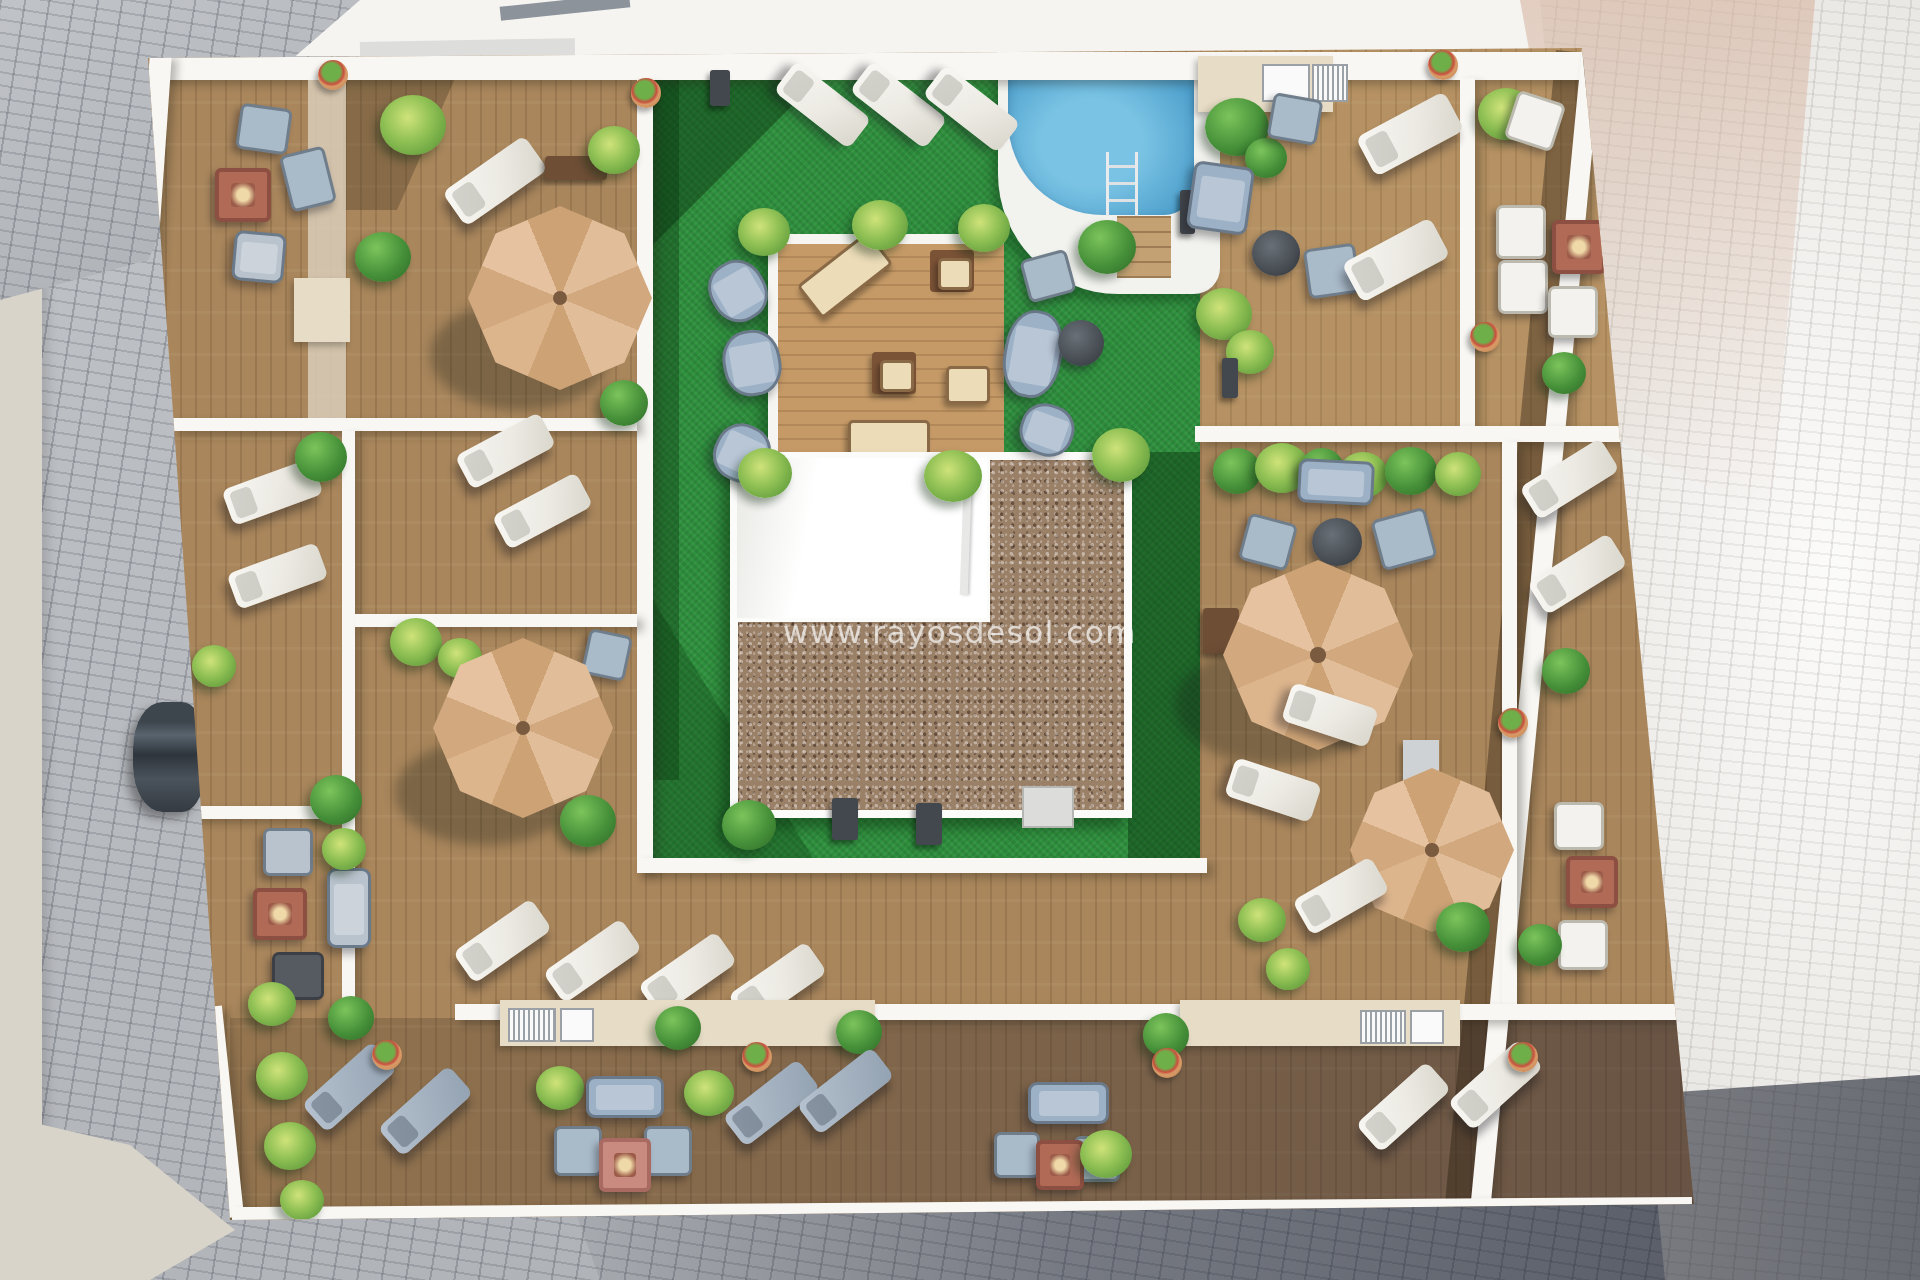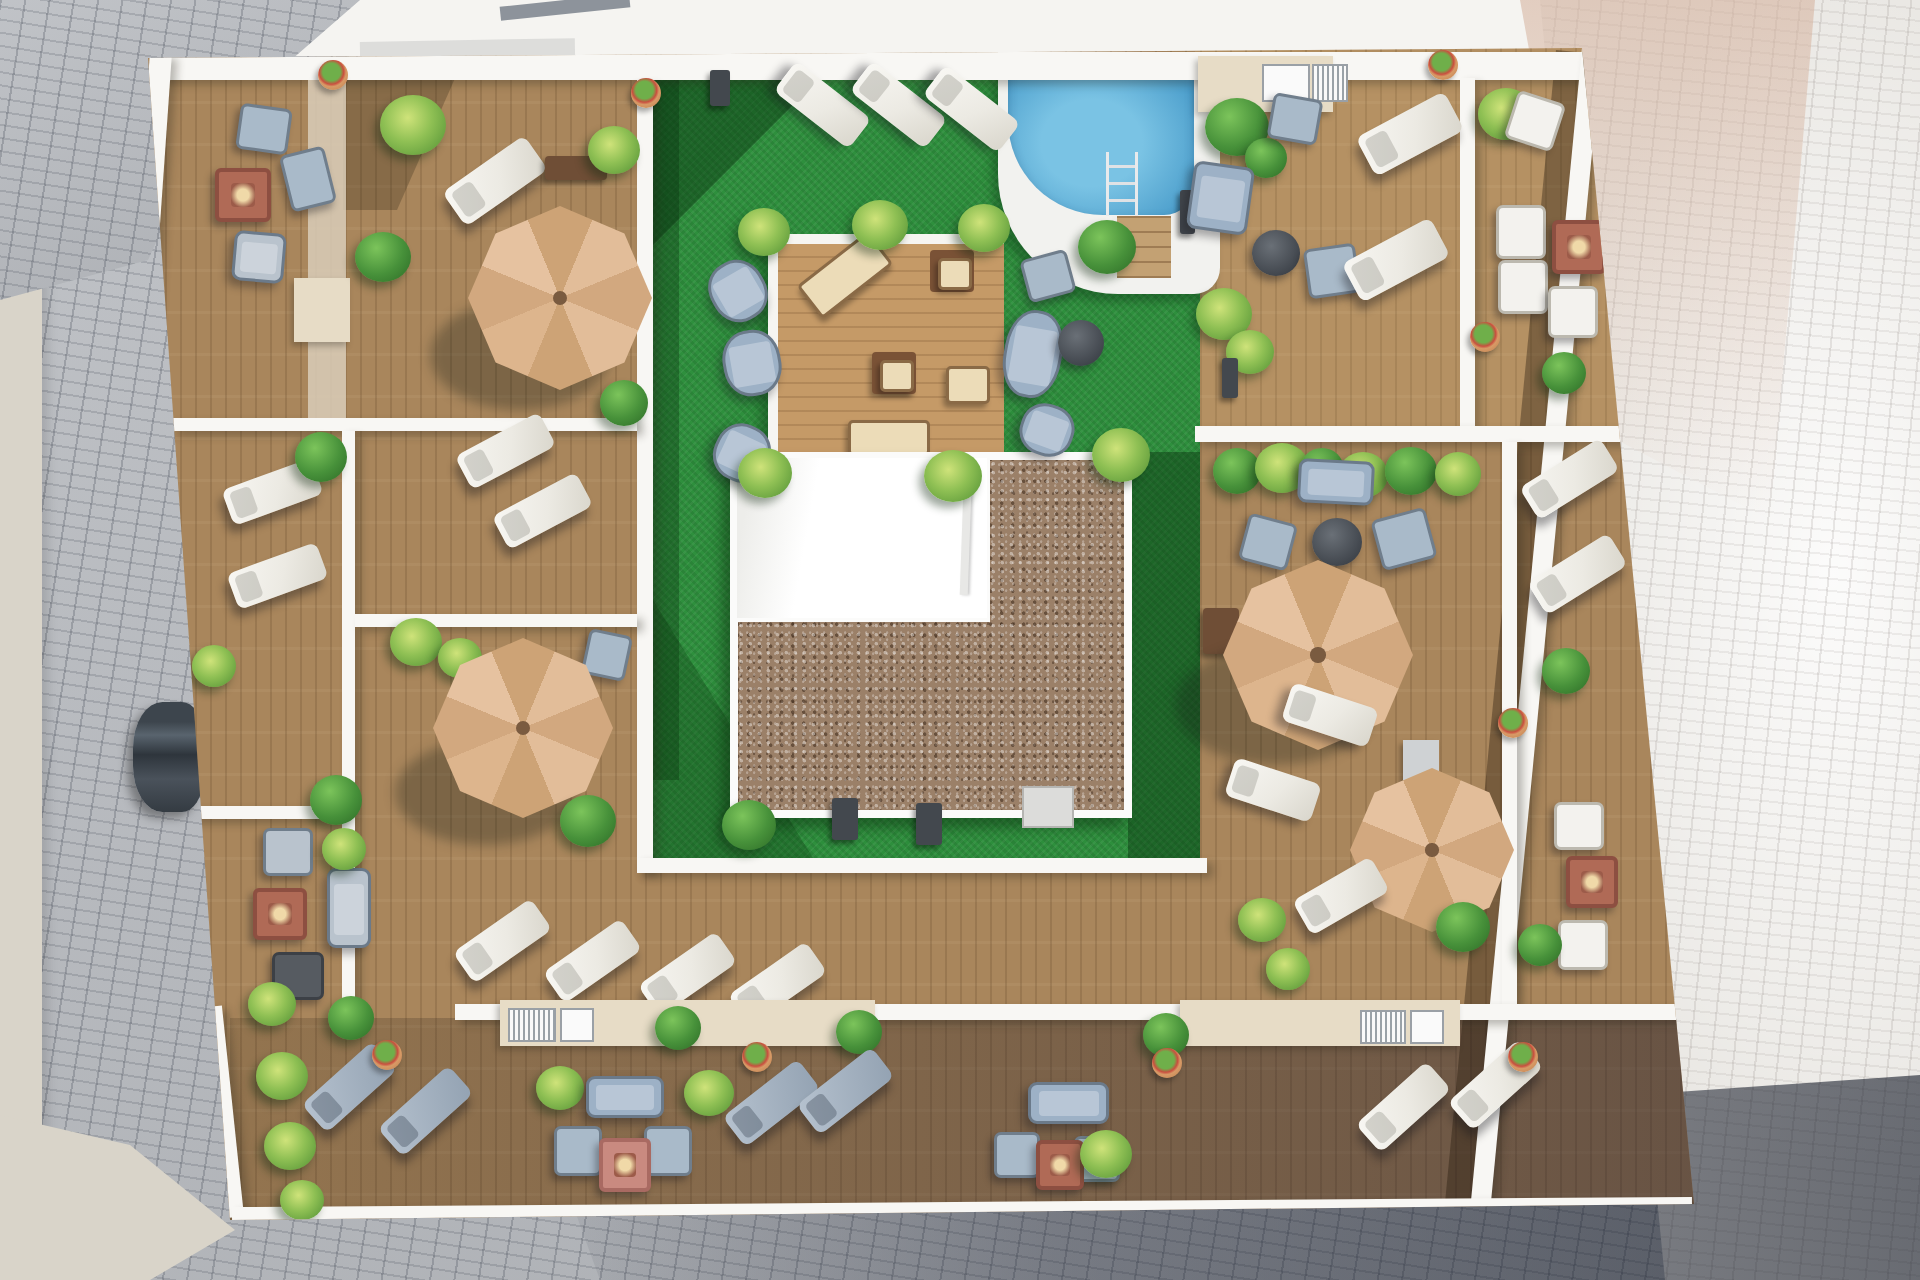--- a/index.html
+++ b/index.html
@@ -285,15 +285,16 @@
     <div class="planter" style="left:318px;top:60px;"></div>
     <div class="planter" style="left:631px;top:78px;"></div>
     <div class="planter" style="left:1428px;top:50px;"></div>
     <div class="planter" style="left:1470px;top:322px;"></div>
     <div class="planter" style="left:1498px;top:708px;"></div>
     <div class="planter" style="left:372px;top:1040px;"></div>
     <div class="planter" style="left:742px;top:1042px;"></div>
     <div class="planter" style="left:1152px;top:1048px;"></div>
     <div class="planter" style="left:1508px;top:1042px;"></div>
 
+    <div id="watermark">www.rayosdesol.com</div>
   </div>
 
 </div>
 
 </body></html>

